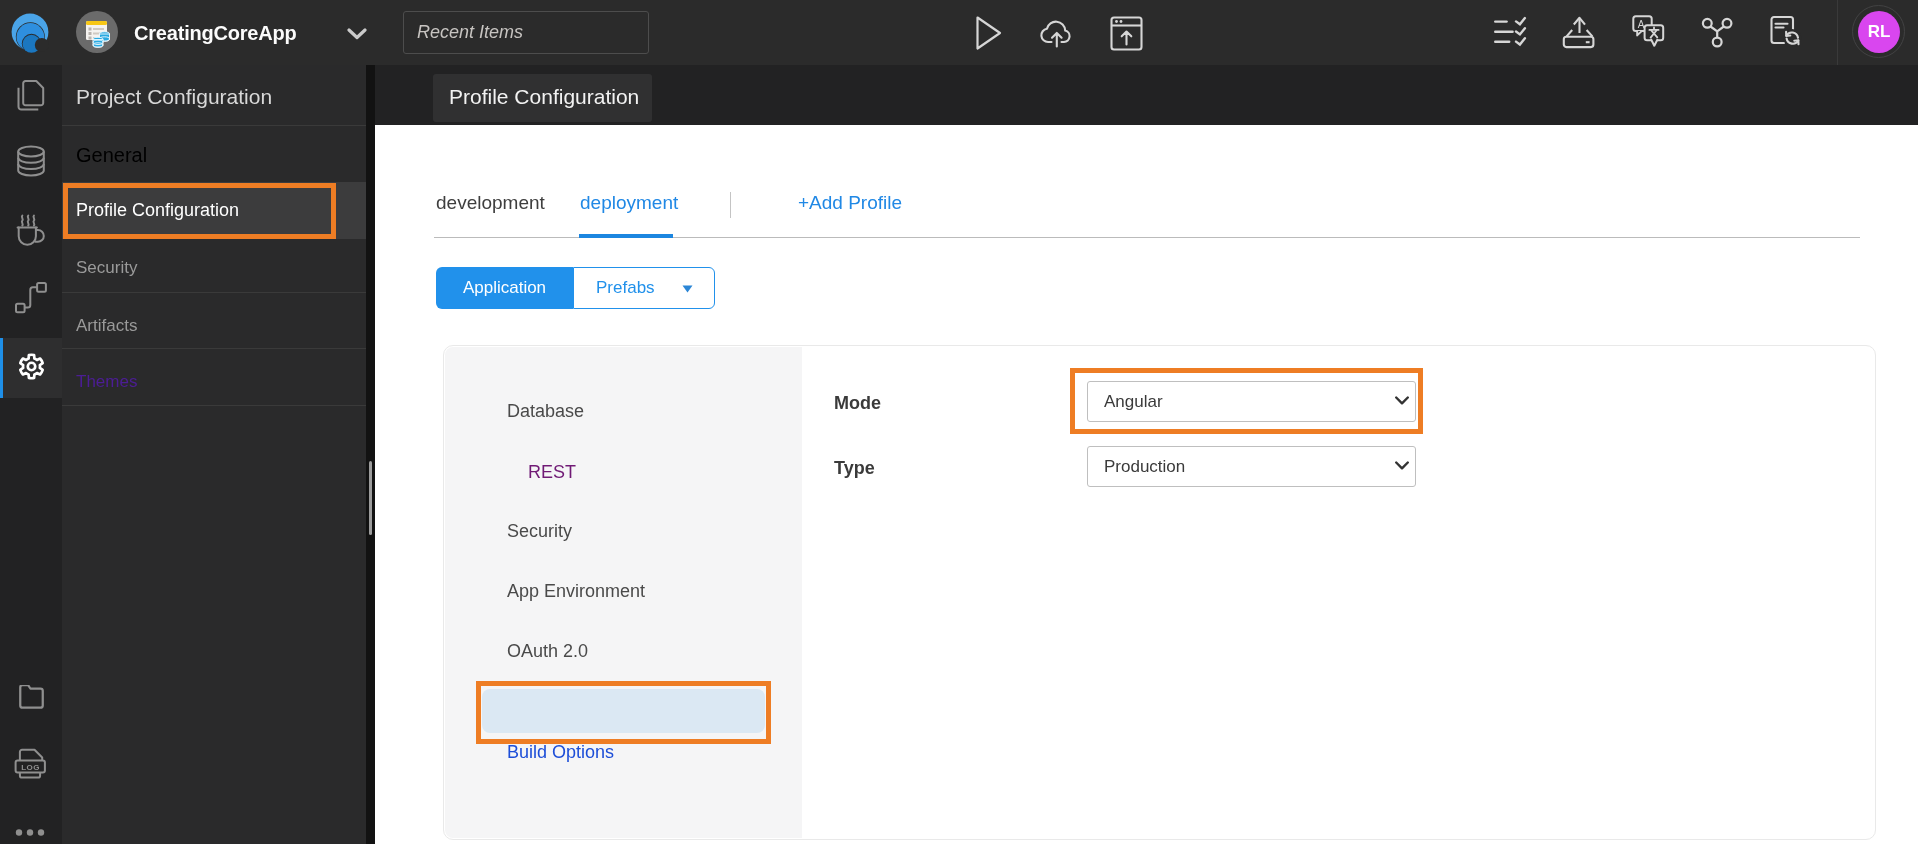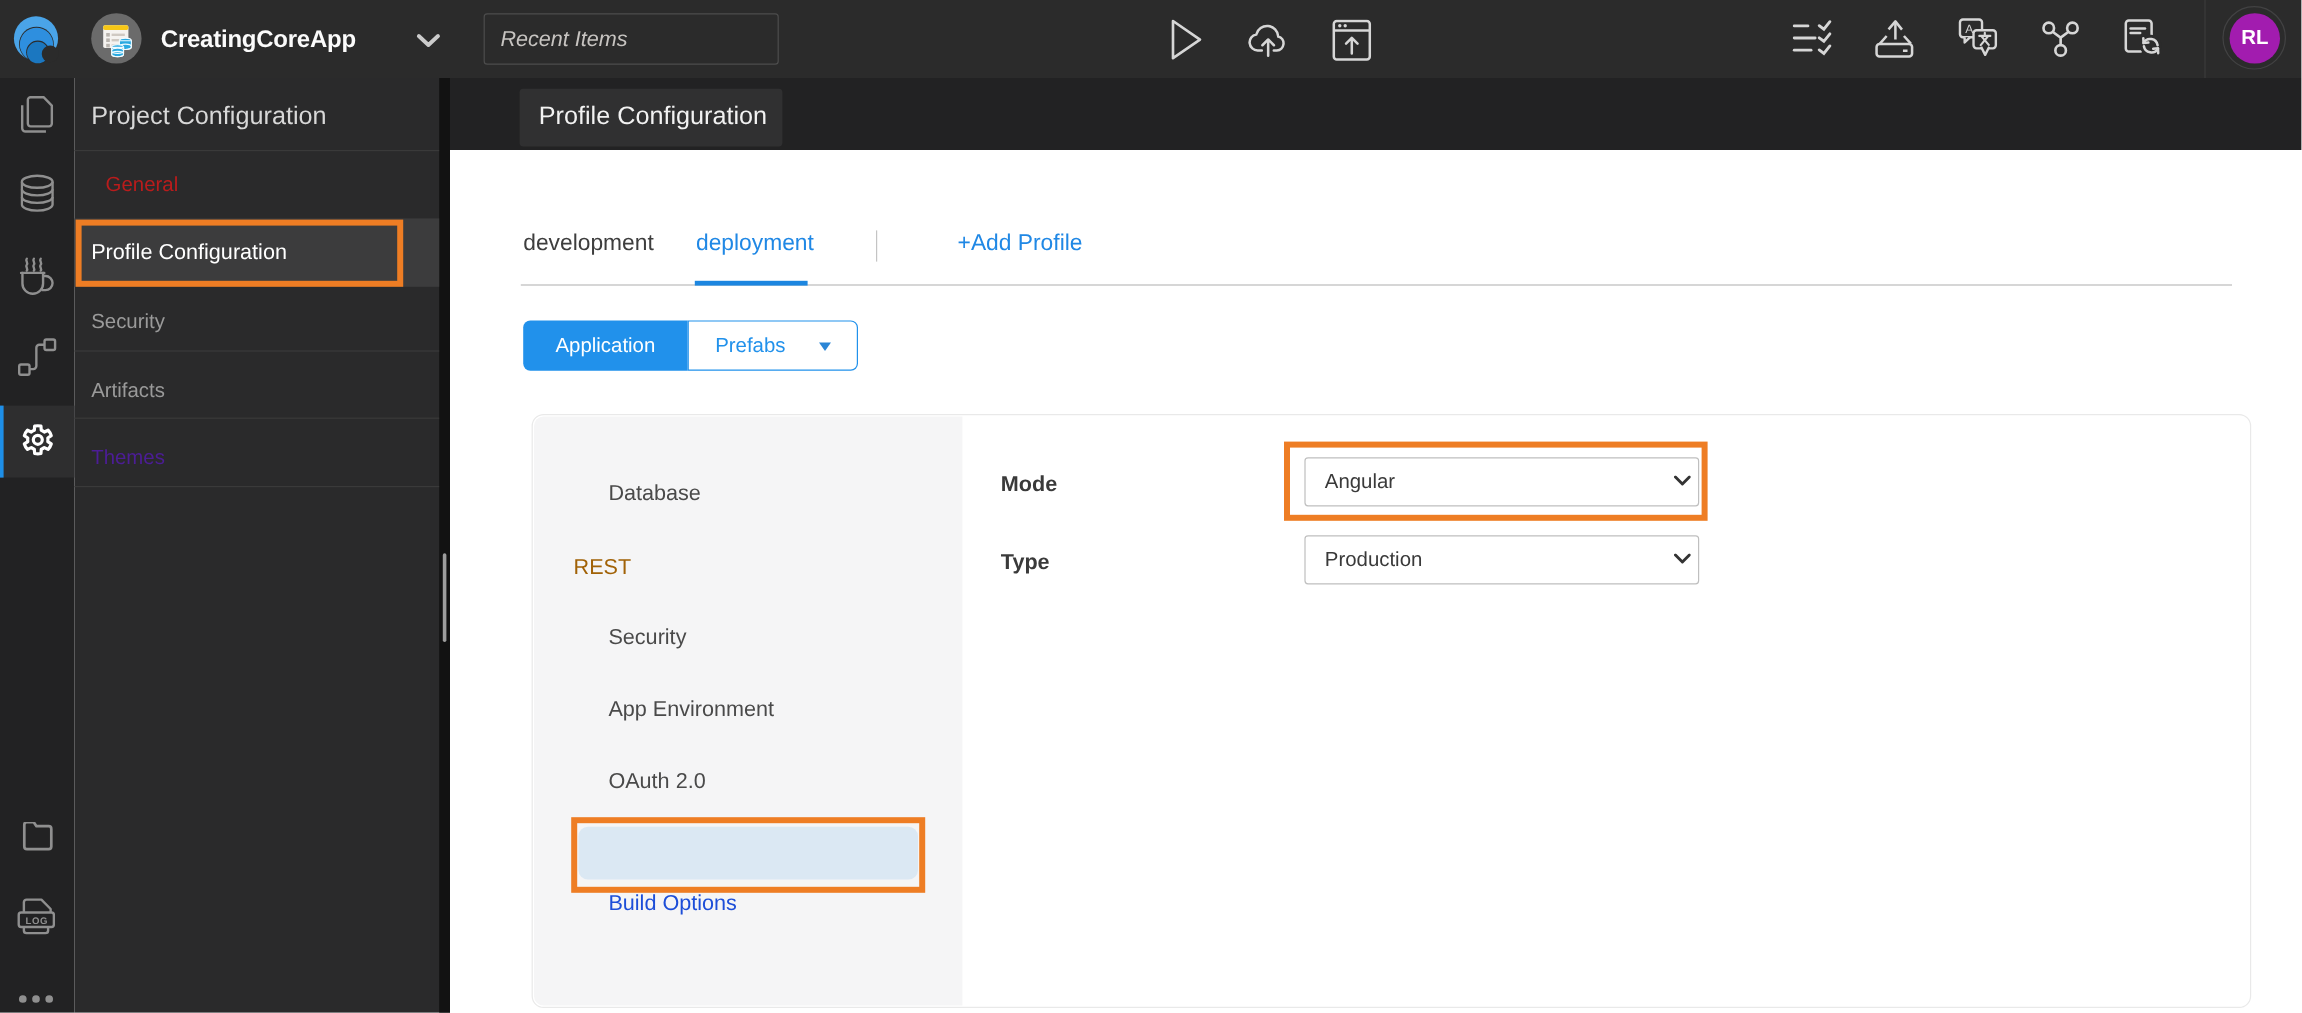--- a/index.html
+++ b/index.html
@@ -124,21 +124,21 @@
       <path d="M16.3 20.7 a6.3 6.3 0 0 1 11.7 2"></path>
       <path d="M28.3 25.5 a6.3 6.3 0 0 1 -11.7 -2"></path>
       <path d="M16.3 20.9 l-0.2 -4 M16.3 20.9 l4 -0.4"></path>
       <path d="M28.3 25.3 l0.2 4 M28.3 25.3 l-4 0.4"></path>
     </g>
   </svg>
 
   <div class="abs" style="left:1837px;top:0;width:1px;height:65px;background:#3a3a3a;"></div>
 
   <div class="abs" style="left:1852px;top:5px;width:53px;height:53px;border:1.5px solid #424243;border-radius:50%;"></div>
-  <div class="abs" style="left:1858px;top:11px;width:42px;height:42px;border-radius:50%;background:#a21caf;color:#fff;font-size:17px;font-weight:bold;text-align:center;line-height:42px;">RL</div>
+  <div class="abs" style="left:1858px;top:11px;width:42px;height:42px;border-radius:50%;background:#d946ef;color:#fff;font-size:17px;font-weight:bold;text-align:center;line-height:42px;">RL</div>
 
   <div class="abs" style="left:0;top:65px;width:62px;height:779px;background:#222223;"></div>
   <div class="abs" style="left:0;top:338px;width:62px;height:60px;background:#2e2e2f;border-left:3px solid #1e8fe8;"></div>
 
   <svg class="abs" style="left:17px;top:79px;" width="28" height="33" viewBox="0 0 28 33">
     <g stroke="#8f8f8f" stroke-width="2" fill="none" stroke-linejoin="round">
       <path d="M8.5 2 h10.8 l6.9 7 v15 a2.3 2.3 0 0 1 -2.3 2.3 H8.5 a2.3 2.3 0 0 1 -2.3 -2.3 V4.3 a2.3 2.3 0 0 1 2.3 -2.3 Z"></path>
       <path d="M1.5 8.8 V27.8 a2.8 2.8 0 0 0 2.8 2.8 H21.3"></path>
     </g>
   </svg>
@@ -196,21 +196,21 @@
     <circle cx="16" cy="4.5" r="3.2" fill="#8f8f8f"></circle>
     <circle cx="27" cy="4.5" r="3.2" fill="#8f8f8f"></circle>
   </svg>
 
   <div class="abs" style="left:62px;top:65px;width:313px;height:779px;background:#2a2a2b;"></div>
   <div class="abs" style="left:366px;top:65px;width:9px;height:779px;background:#121212;"></div>
   <div class="abs" style="left:368.5px;top:461px;width:3px;height:74px;background:#9c9c9c;border-radius:2px;"></div>
 
   <div class="abs" style="left:76px;top:85px;font-size:21px;color:#d8d8d8;">Project Configuration</div>
   <div class="abs" style="left:62px;top:125px;width:304px;height:1px;background:#3a3a3a;"></div>
-  <div class="abs" style="left:76px;top:144px;font-size:17px;color:#b91c1c;margin-left:12px;">General</div>
+  <div class="abs" style="left:76px;top:144px;font-size:20px;color:#000000;">General</div>
 
   <div class="abs" style="left:62px;top:182px;width:304px;height:57px;background:#3c3c3d;"></div>
   <div class="abs" style="left:63px;top:183px;width:273px;height:56px;border:5px solid #ee7d24;"></div>
   <div class="abs" style="left:76px;top:200px;font-size:18px;color:#ffffff;">Profile Configuration</div>
 
   <div class="abs" style="left:76px;top:258px;font-size:17px;color:#9a9a9a;">Security</div>
   <div class="abs" style="left:62px;top:292px;width:304px;height:1px;background:#3a3a3a;"></div>
   <div class="abs" style="left:76px;top:316px;font-size:17px;color:#9a9a9a;">Artifacts</div>
   <div class="abs" style="left:62px;top:348px;width:304px;height:1px;background:#3a3a3a;"></div>
   <div class="abs" style="left:76px;top:372px;font-size:17px;color:#4c1d95;">Themes</div>
@@ -233,21 +233,21 @@
   <div class="abs" style="left:573px;top:267px;width:142px;height:42px;background:#fff;border:1px solid #2191eb;border-radius:0 6px 6px 0;"></div>
   <div class="abs" style="left:596px;top:267px;font-size:17px;color:#2191eb;line-height:42px;">Prefabs</div>
   <svg class="abs" style="left:682px;top:285px;" width="11" height="8" viewBox="0 0 11 8">
     <path d="M0.5 0.5 h10 L5.5 7.5 Z" fill="#2b86d6"></path>
   </svg>
 
   <div class="abs" style="left:443px;top:345px;width:1433px;height:495px;border:1.5px solid #e9e9e9;border-radius:10px;background:#fff;"></div>
   <div class="abs" style="left:445px;top:347px;width:357px;height:491px;background:#f5f5f6;border-radius:8px 0 0 8px;"></div>
 
   <div class="abs" style="left:507px;top:401px;font-size:18px;color:#4a4a4a;">Database</div>
-  <div class="abs" style="left:478px;top:462px;font-size:18px;color:#a16207;">REST</div>
+  <div class="abs" style="left:528px;top:462px;font-size:18px;color:#701a75;">REST</div>
   <div class="abs" style="left:507px;top:521px;font-size:18px;color:#4a4a4a;">Security</div>
   <div class="abs" style="left:507px;top:581px;font-size:18px;color:#4a4a4a;">App Environment</div>
   <div class="abs" style="left:507px;top:641px;font-size:18px;color:#4a4a4a;">OAuth 2.0</div>
 
   <div class="abs" style="left:482px;top:689px;width:283px;height:44px;background:#dbe8f3;border-radius:8px;"></div>
   <div class="abs" style="left:476px;top:681px;width:295px;height:63px;border:5px solid #ee7d24;"></div>
   <div class="abs" style="left:507px;top:702px;font-size:18px;color:#1d4ed8;margin-top:40px;">Build Options</div>
 
   <div class="abs" style="left:834px;top:393px;font-size:18px;font-weight:bold;color:#3a3a3a;">Mode</div>
   <div class="abs" style="left:1087px;top:381px;width:329px;height:41px;border:1px solid #bfbfbf;border-radius:3px;background:#fff;"></div>

